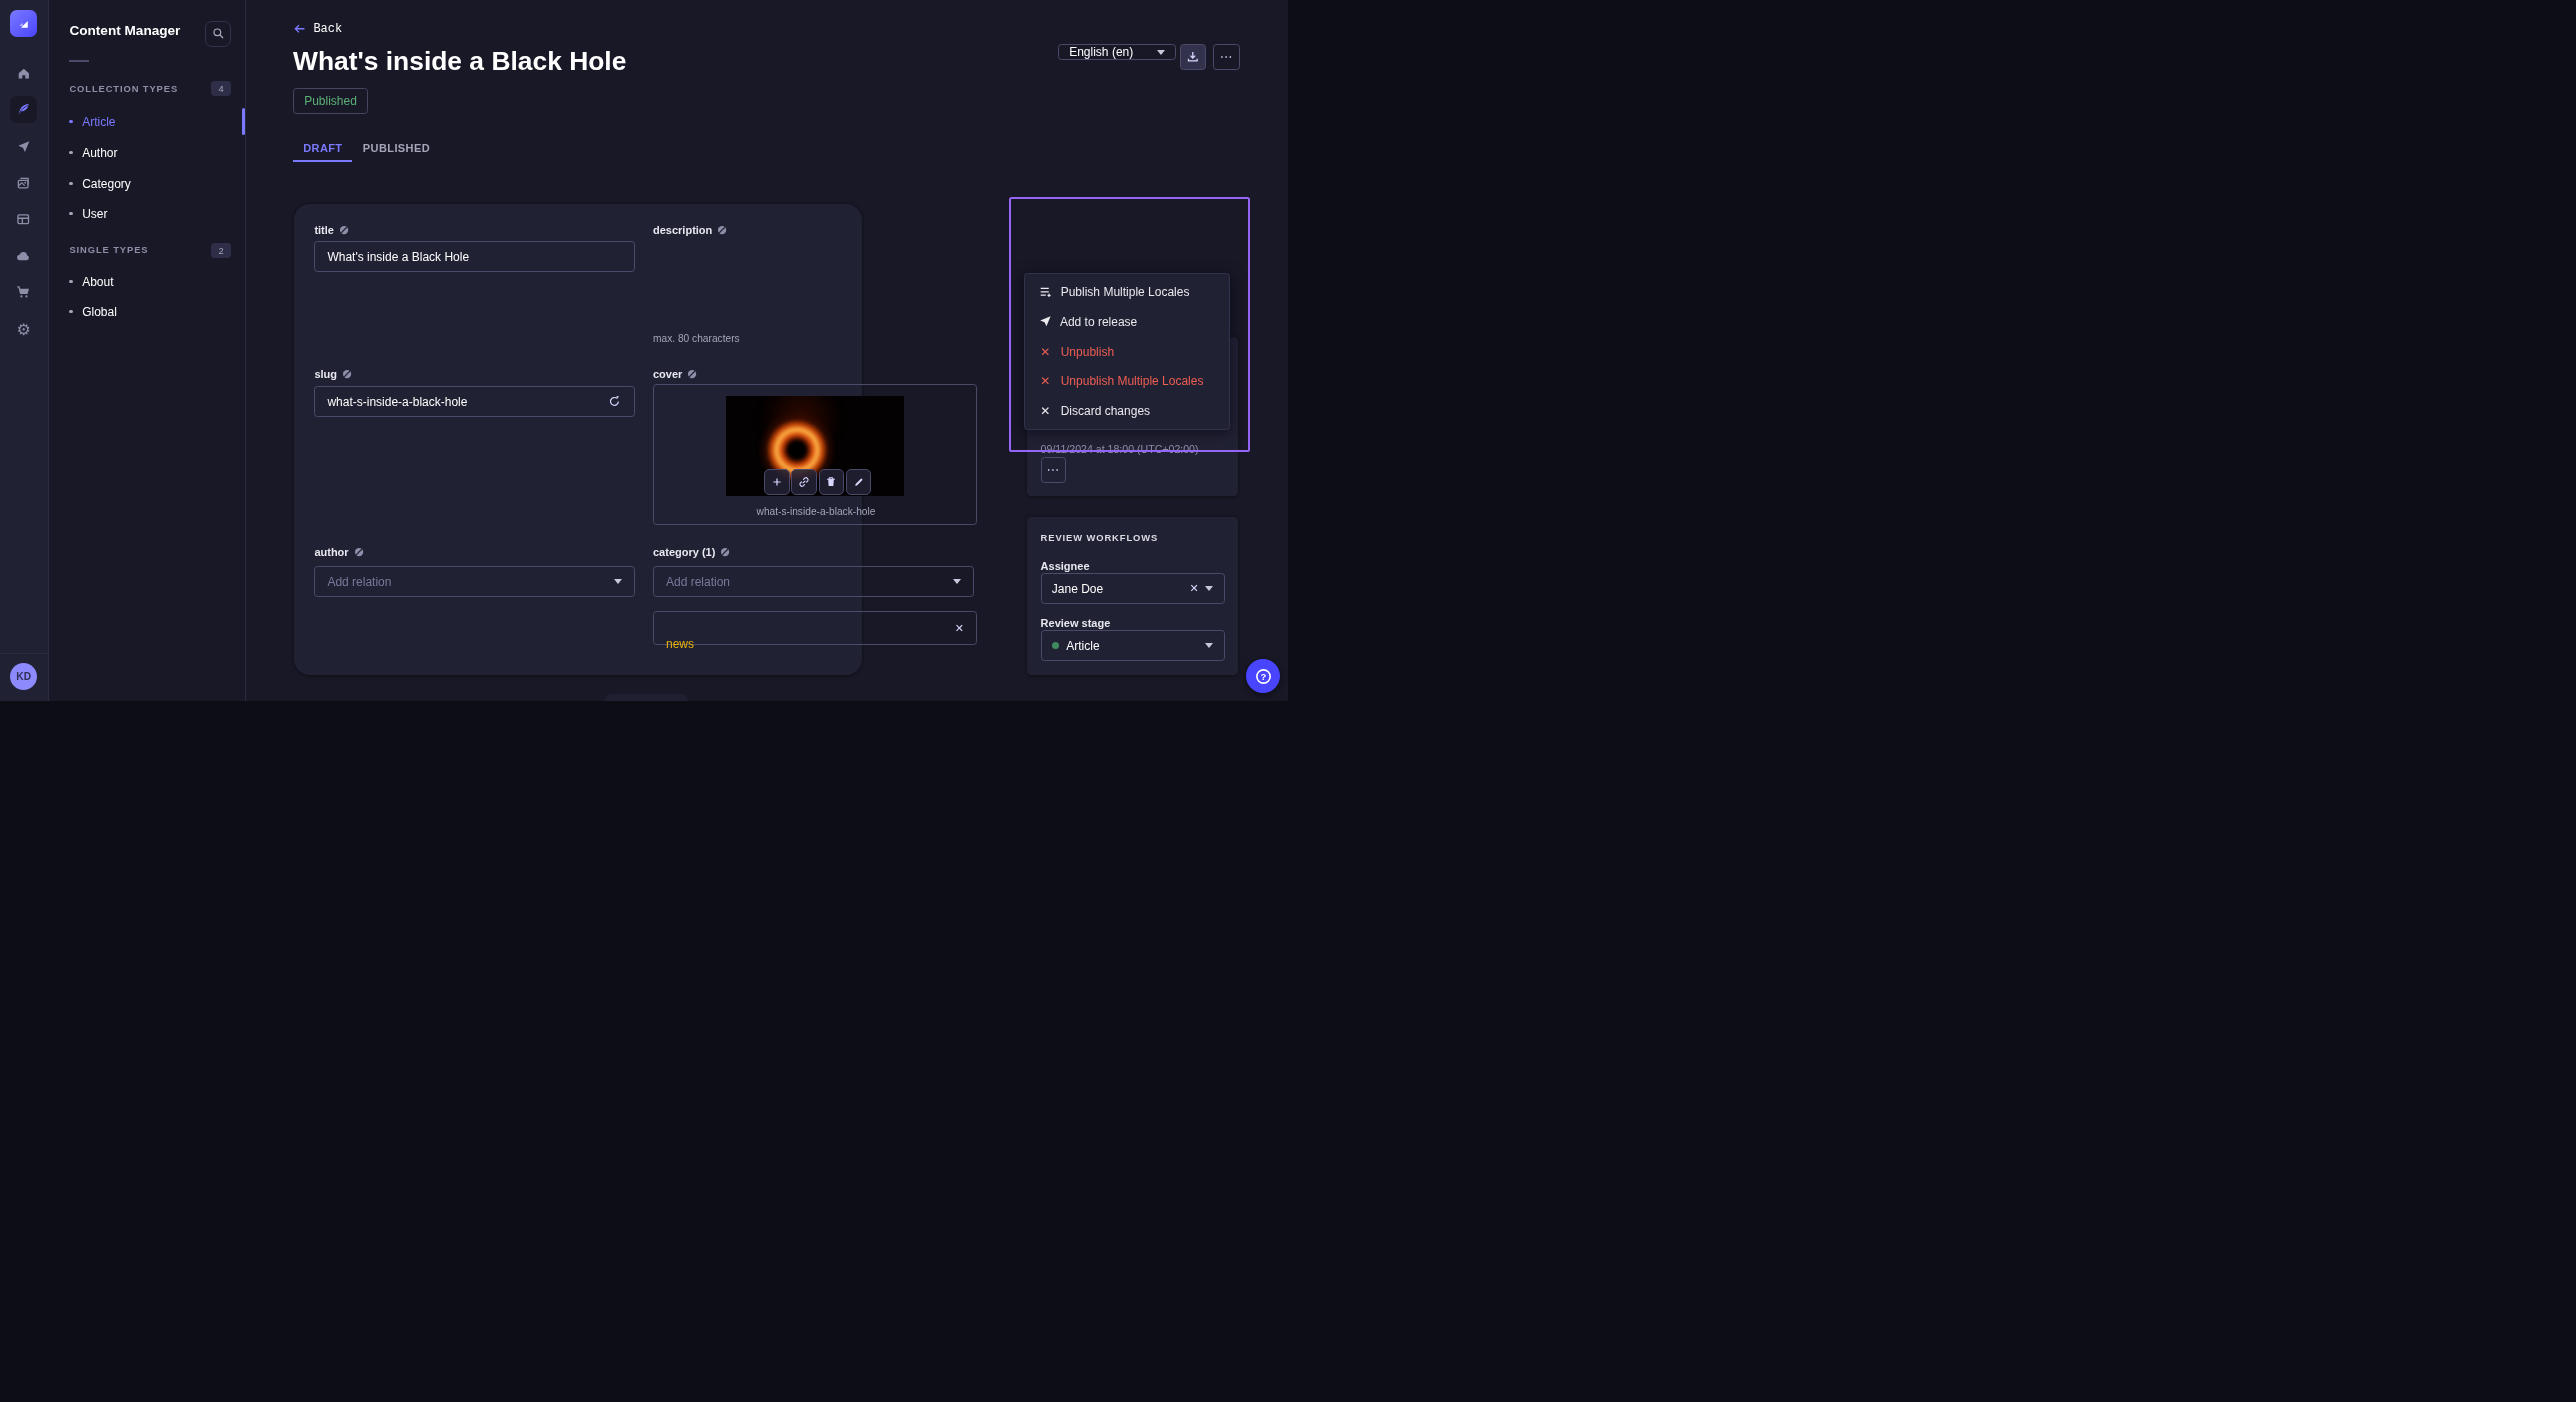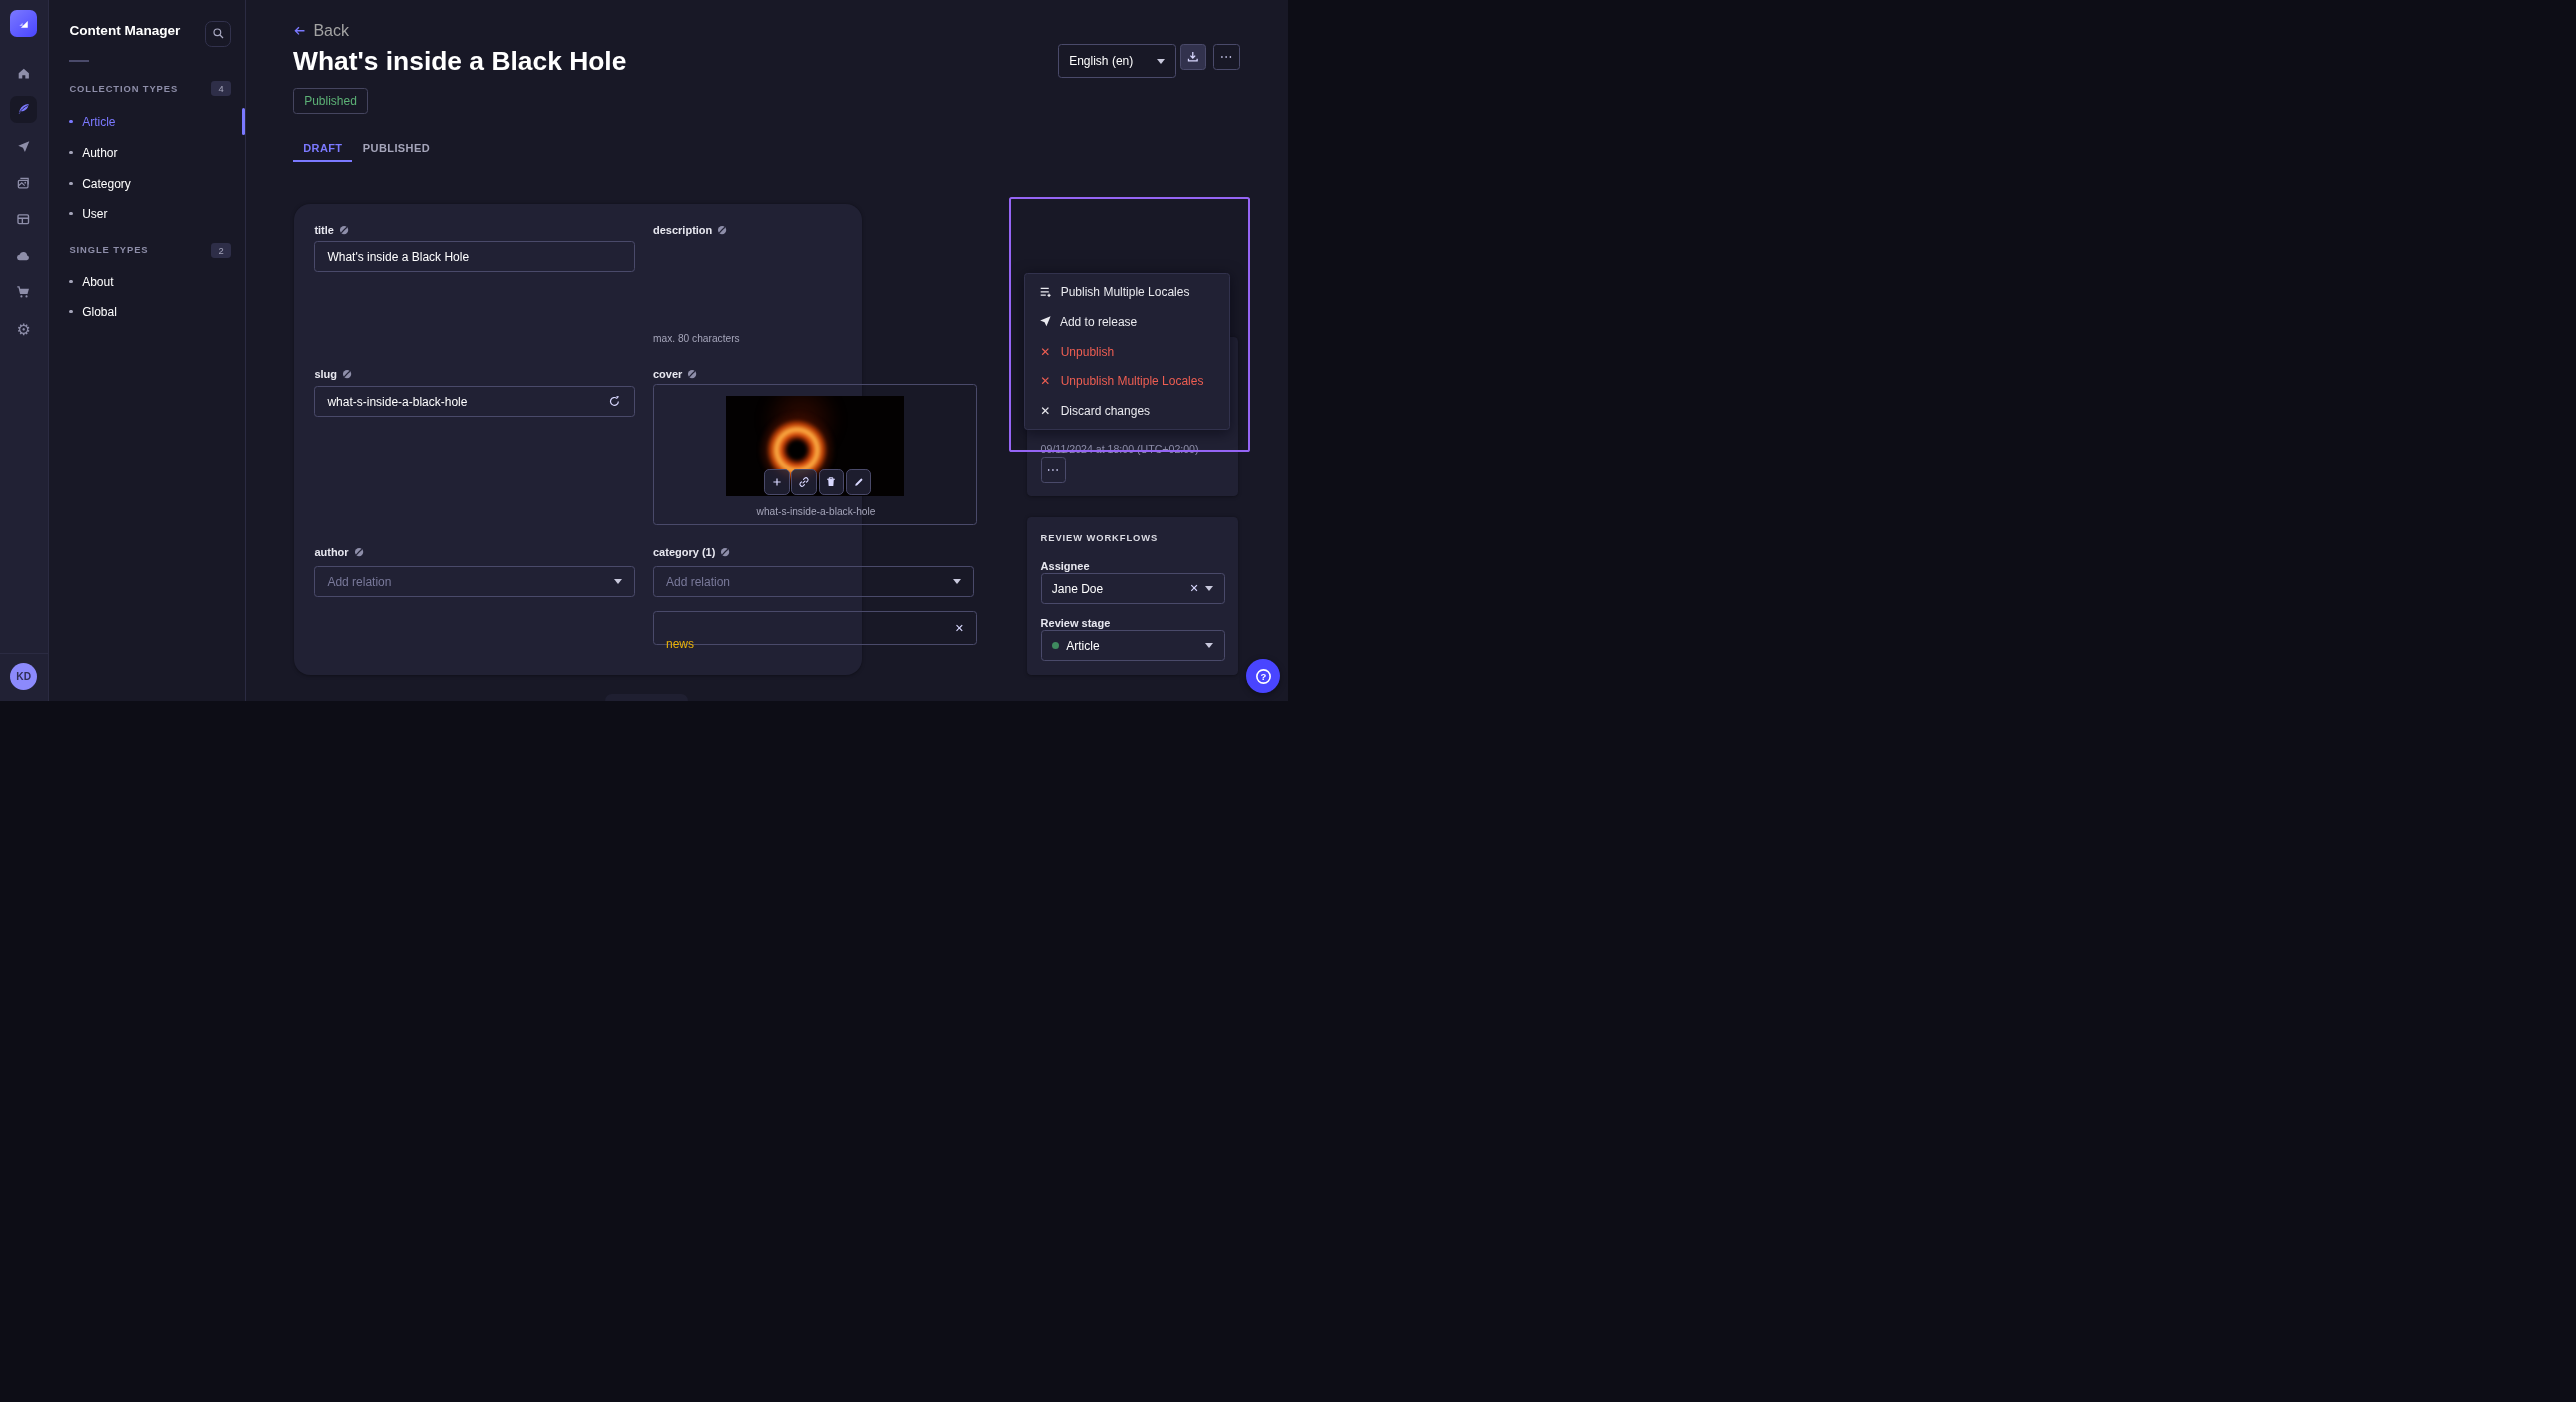--- a/index.html
+++ b/index.html
@@ -28,31 +28,31 @@
                font-size:9.4px;color:#a5a5ba;display:flex;align-items:center;justify-content:center;}
   .nav-item{position:absolute;left:20.4px;height:17px;display:flex;align-items:center;gap:9.4px;cursor:pointer;}
   .nav-item .dot{width:3.4px;height:3.4px;border-radius:50%;background:#a5a5ba;flex:0 0 auto;}
   .nav-item span{font-size:12px;color:#ffffff;}
   .nav-item.active .dot{background:#7b79ff;}
   .nav-item.active span{color:#7b79ff;}
   .subnav-thumb{position:absolute;left:193px;top:108px;width:2.6px;height:27px;background:#7b79ff;border-radius:1.7px;}
 
   
   .back-link{position:absolute;left:293px;top:22px;display:flex;align-items:center;gap:6.8px;cursor:pointer;}
-  .back-link span{font-size:16px;color:#a3a3a3;}
+  .back-link span{font-size:12px;color:#ffffff;font-family:Liberation Mono, monospace;}
   .page-title{position:absolute;left:293px;top:46px;margin:0;font-size:26.4px;font-weight:700;color:#ffffff;}
   .status-badge{position:absolute;left:293px;top:88px;height:25.6px;padding:0 10.2px;border:0.9px solid #45455f;border-radius:3.4px;
                 display:flex;align-items:center;font-size:12px;color:#5cb176;}
   .tabs{position:absolute;left:293px;top:136px;display:flex;}
   .tab{padding:0 10.2px;height:24px;display:flex;align-items:center;font-size:11px;font-weight:700;letter-spacing:0.4px;
        color:#a5a5ba;cursor:pointer;}
   .tab.active{color:#7b79ff;}
   .tab-underline{position:absolute;left:293px;top:160px;width:59px;height:1.7px;background:#7b79ff;}
 
-  .locale-select{position:absolute;left:1058px;top:44px;width:118px;height:34px;border:0.9px solid #4a4a6a;border-radius:3.4px;
+  .locale-select{position:absolute;left:1058px;top:44px;width:118px;height:16px;border:0.9px solid #4a4a6a;border-radius:3.4px;
                  display:flex;align-items:center;padding:0 10.2px;cursor:pointer;}
   .locale-select span{font-size:12px;color:#ffffff;flex:1;}
   .caret{width:0;height:0;border-left:4.3px solid transparent;border-right:4.3px solid transparent;border-top:5.1px solid #c9c9dd;}
   .icon-btn{display:flex;align-items:center;justify-content:center;border-radius:3.4px;cursor:pointer;}
   .dl-btn{position:absolute;left:1180px;top:44px;width:26.4px;height:26.4px;background:#32324d;border:0.9px solid #4a4a6a;}
   .more-btn-top{position:absolute;left:1213px;top:44px;width:27px;height:26.4px;border:0.9px solid #4a4a6a;background:transparent;}
   .dots{font-size:12.8px;color:#d9d8ff;letter-spacing:0.9px;line-height:0;}
 
   
   .form-card{position:absolute;left:294px;top:204px;width:568px;height:471px;background:#212134;border-radius:16px;

